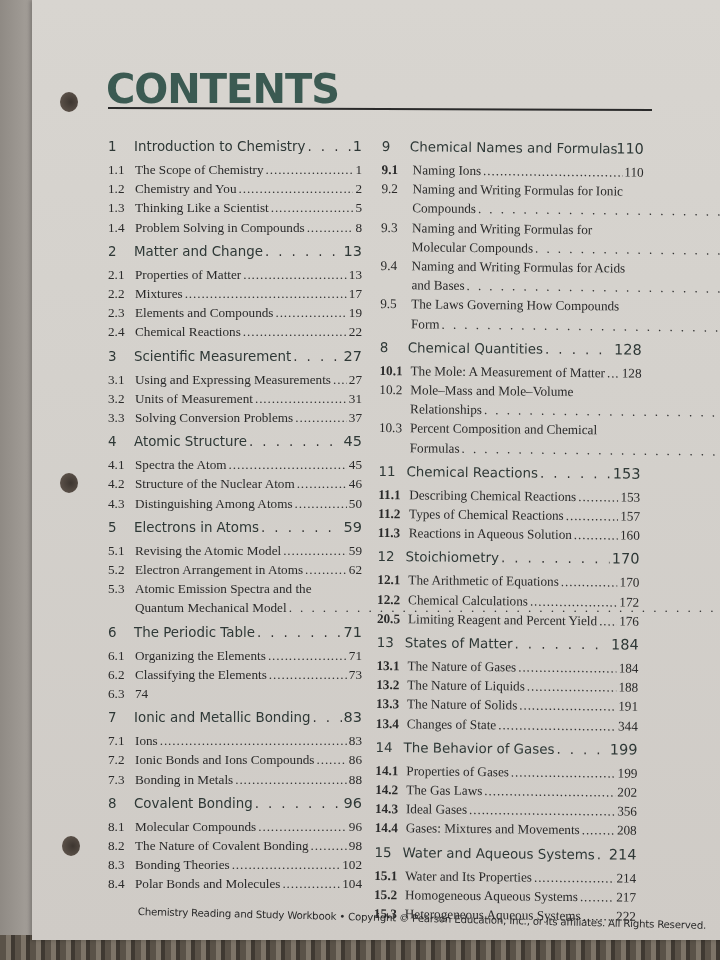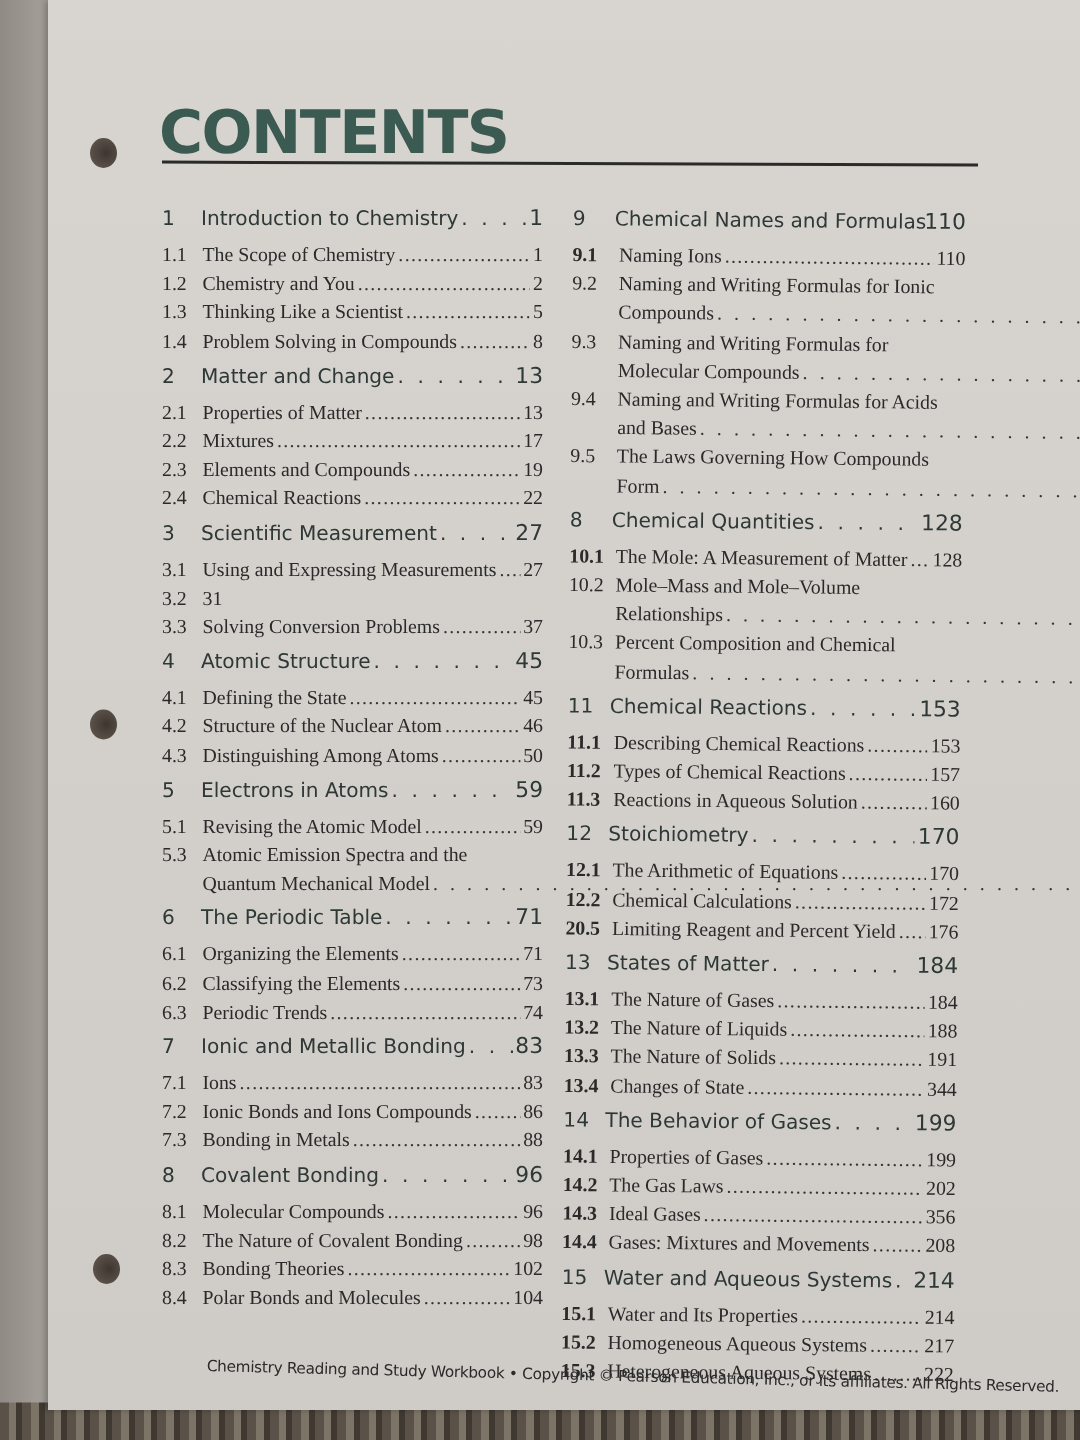--- a/index.html
+++ b/index.html
@@ -180,20 +180,24 @@
     <div class="section">
       <span class="num">3.1</span>
       <span class="label-wrap">
         <span class="label">Using and Expressing Measurements</span>
         <span class="dots"></span>
       </span>
       <span class="page-num">27</span>
     </div>
     <div class="section">
       <span class="num">3.2</span>
+      <span class="label-wrap">
+        <span class="label">Units of Measurement</span>
+        <span class="dots"></span>
+      </span>
       <span class="page-num">31</span>
     </div>
     <div class="section">
       <span class="num">3.3</span>
       <span class="label-wrap">
         <span class="label">Solving Conversion Problems</span>
         <span class="dots"></span>
       </span>
       <span class="page-num">37</span>
     </div>
@@ -201,21 +205,21 @@
       <span class="num">4</span>
       <span class="label-wrap">
         <span class="label">Atomic Structure</span>
         <span class="dots"></span>
       </span>
       <span class="page-num">45</span>
     </div>
     <div class="section">
       <span class="num">4.1</span>
       <span class="label-wrap">
-        <span class="label">Defining the State</span>
+        <span class="label">Spectra the Atom</span>
         <span class="dots"></span>
       </span>
       <span class="page-num">45</span>
     </div>
     <div class="section">
       <span class="num">4.2</span>
       <span class="label-wrap">
         <span class="label">Structure of the Nuclear Atom</span>
         <span class="dots"></span>
       </span>
@@ -237,20 +241,28 @@
       </span>
       <span class="page-num">59</span>
     </div>
     <div class="section">
       <span class="num">5.1</span>
       <span class="label-wrap">
         <span class="label">Revising the Atomic Model</span>
         <span class="dots"></span>
       </span>
       <span class="page-num">59</span>
+    </div>
+    <div class="section">
+      <span class="num">5.2</span>
+      <span class="label-wrap">
+        <span class="label">Electron Arrangement in Atoms</span>
+        <span class="dots"></span>
+      </span>
+      <span class="page-num">62</span>
     </div>
     <div class="multi">
       <span class="num">5.3</span>
       <div class="body">
         <div class="label">Atomic Emission Spectra and the</div>
         <div class="line2">
           <span class="label">Quantum Mechanical Model</span>
           <span class="dots"></span>
         </div>
       </div>
@@ -274,24 +286,20 @@
     <div class="section">
       <span class="num">6.2</span>
       <span class="label-wrap">
         <span class="label">Classifying the Elements</span>
         <span class="dots"></span>
       </span>
       <span class="page-num">73</span>
     </div>
     <div class="section">
       <span class="num">6.3</span>
-      <span class="label-wrap">
-        <span class="label">Periodic Trends</span>
-        <span class="dots"></span>
-      </span>
       <span class="page-num">74</span>
     </div>
     <div class="chapter">
       <span class="num">7</span>
       <span class="label-wrap">
         <span class="label">Ionic and Metallic Bonding</span>
         <span class="dots"></span>
       </span>
       <span class="page-num">83</span>
     </div>

